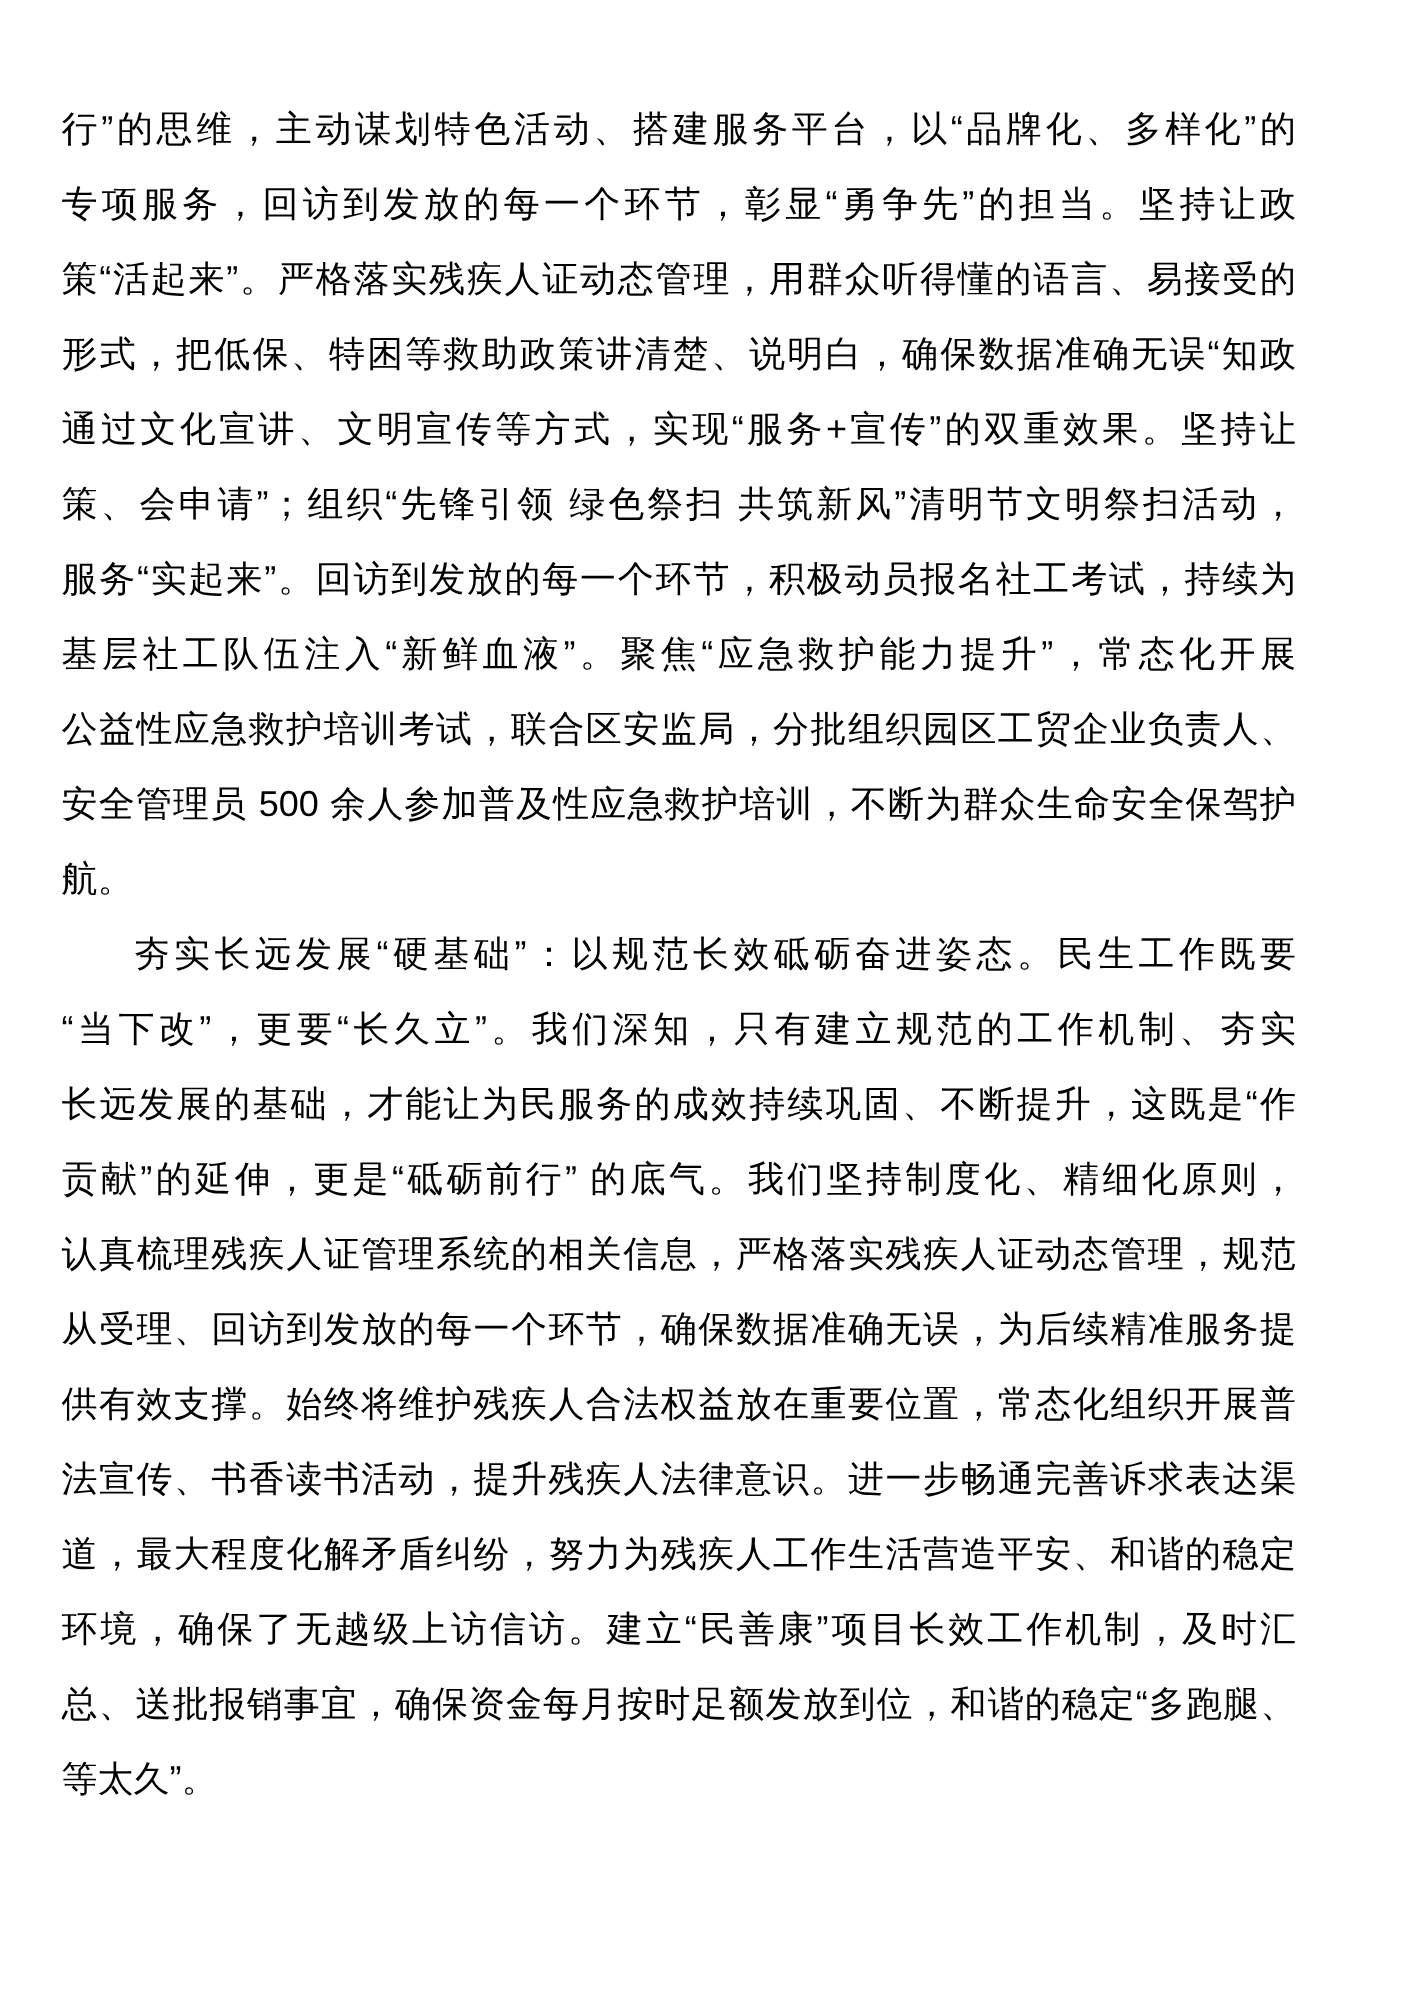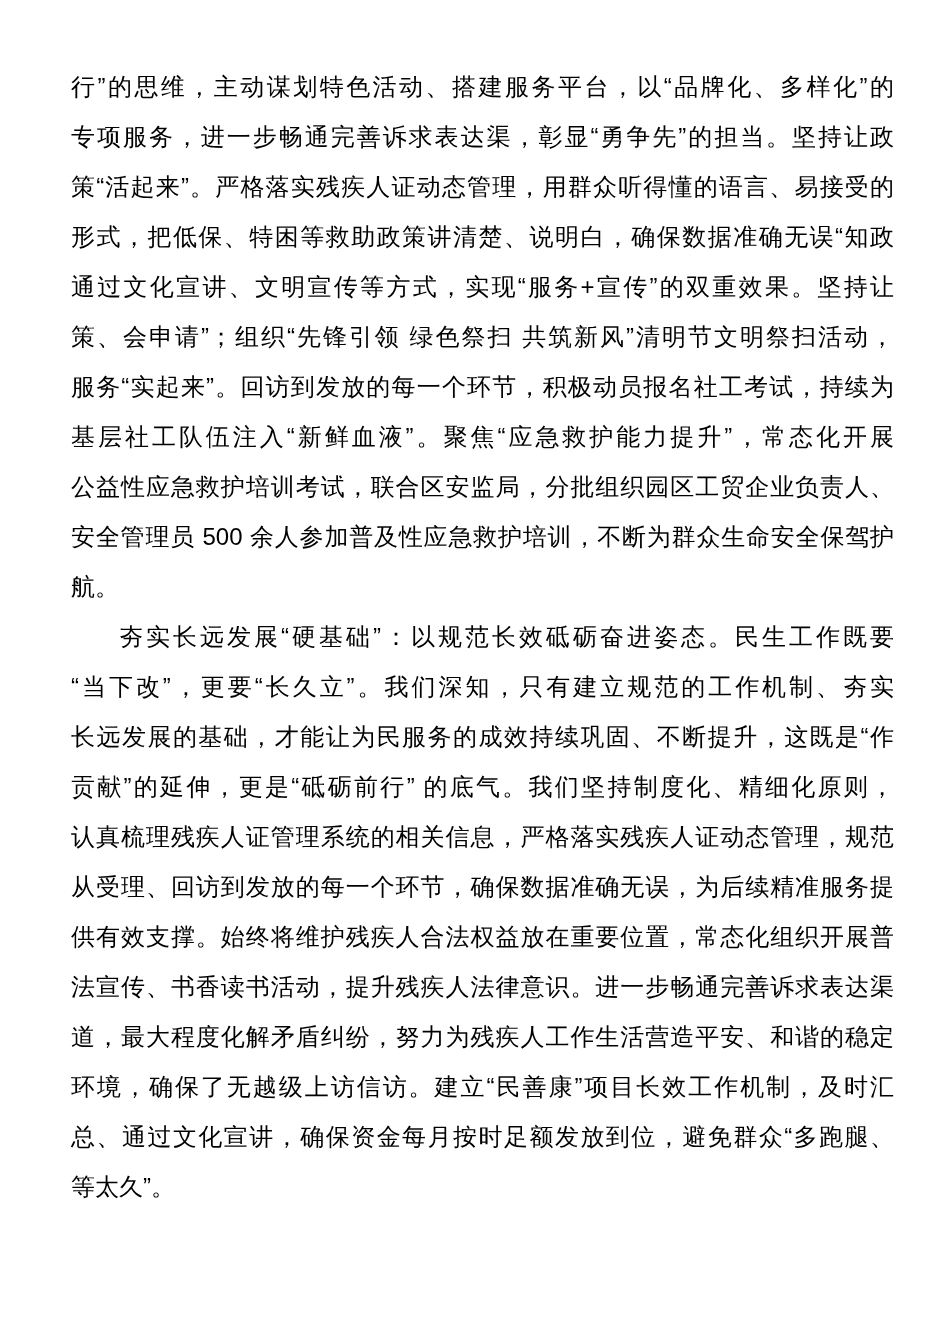--- a/index.html
+++ b/index.html
@@ -10,21 +10,21 @@
   .page {
     position: relative;
     width: 950px;
     height: 1344px;
     background: #ffffff;
     overflow: hidden;
     font-family: "Liberation Sans", sans-serif;
   }
   .text-block {
     position: absolute;
-    left: 71px;
+    left: 41px;
     top: 62px;
     width: 823px;
     color: #000000;
   }
   .para {
     margin: 0;
     padding: 0;
   }
   .line {
     height: 50px;
@@ -45,21 +45,21 @@
   }
 </style>
 </head>
 <body>
 
 <div class="page">
   <div class="text-block">
 
     <div class="para">
       <div class="line">行”的思维，主动谋划特色活动、搭建服务平台，以“品牌化、多样化”的</div>
-      <div class="line">专项服务，进一步畅通完善诉求表达渠，彰显“勇争先”的担当。坚持让政</div>
+      <div class="line">专项服务，回访到发放的每一个环节，彰显“勇争先”的担当。坚持让政</div>
       <div class="line">策“活起来”。严格落实残疾人证动态管理，用群众听得懂的语言、易接受的</div>
       <div class="line">形式，把低保、特困等救助政策讲清楚、说明白，确保数据准确无误“知政</div>
       <div class="line">通过文化宣讲、文明宣传等方式，实现“服务+宣传”的双重效果。坚持让</div>
       <div class="line">策、会申请”；组织“先锋引领 绿色祭扫 共筑新风”清明节文明祭扫活动，</div>
       <div class="line">服务“实起来”。回访到发放的每一个环节，积极动员报名社工考试，持续为</div>
       <div class="line">基层社工队伍注入“新鲜血液”。聚焦“应急救护能力提升”，常态化开展</div>
       <div class="line">公益性应急救护培训考试，联合区安监局，分批组织园区工贸企业负责人、</div>
       <div class="line">安全管理员 500 余人参加普及性应急救护培训，不断为群众生命安全保驾护</div>
       <div class="line no-justify">航。</div>
     </div>
@@ -68,18 +68,18 @@
       <div class="line para-indent">夯实长远发展“硬基础”：以规范长效砥砺奋进姿态。民生工作既要</div>
       <div class="line">“当下改”，更要“长久立”。我们深知，只有建立规范的工作机制、夯实</div>
       <div class="line">长远发展的基础，才能让为民服务的成效持续巩固、不断提升，这既是“作</div>
       <div class="line">贡献”的延伸，更是“砥砺前行” 的底气。我们坚持制度化、精细化原则，</div>
       <div class="line">认真梳理残疾人证管理系统的相关信息，严格落实残疾人证动态管理，规范</div>
       <div class="line">从受理、回访到发放的每一个环节，确保数据准确无误，为后续精准服务提</div>
       <div class="line">供有效支撑。始终将维护残疾人合法权益放在重要位置，常态化组织开展普</div>
       <div class="line">法宣传、书香读书活动，提升残疾人法律意识。进一步畅通完善诉求表达渠</div>
       <div class="line">道，最大程度化解矛盾纠纷，努力为残疾人工作生活营造平安、和谐的稳定</div>
       <div class="line">环境，确保了无越级上访信访。建立“民善康”项目长效工作机制，及时汇</div>
-      <div class="line">总、通过文化宣讲，确保资金每月按时足额发放到位，避免群众“多跑腿、</div>
+      <div class="line">总、送批报销事宜，确保资金每月按时足额发放到位，和谐的稳定“多跑腿、</div>
       <div class="line no-justify">等太久”。</div>
     </div>
 
   </div>
 </div>
 
 </body></html>

